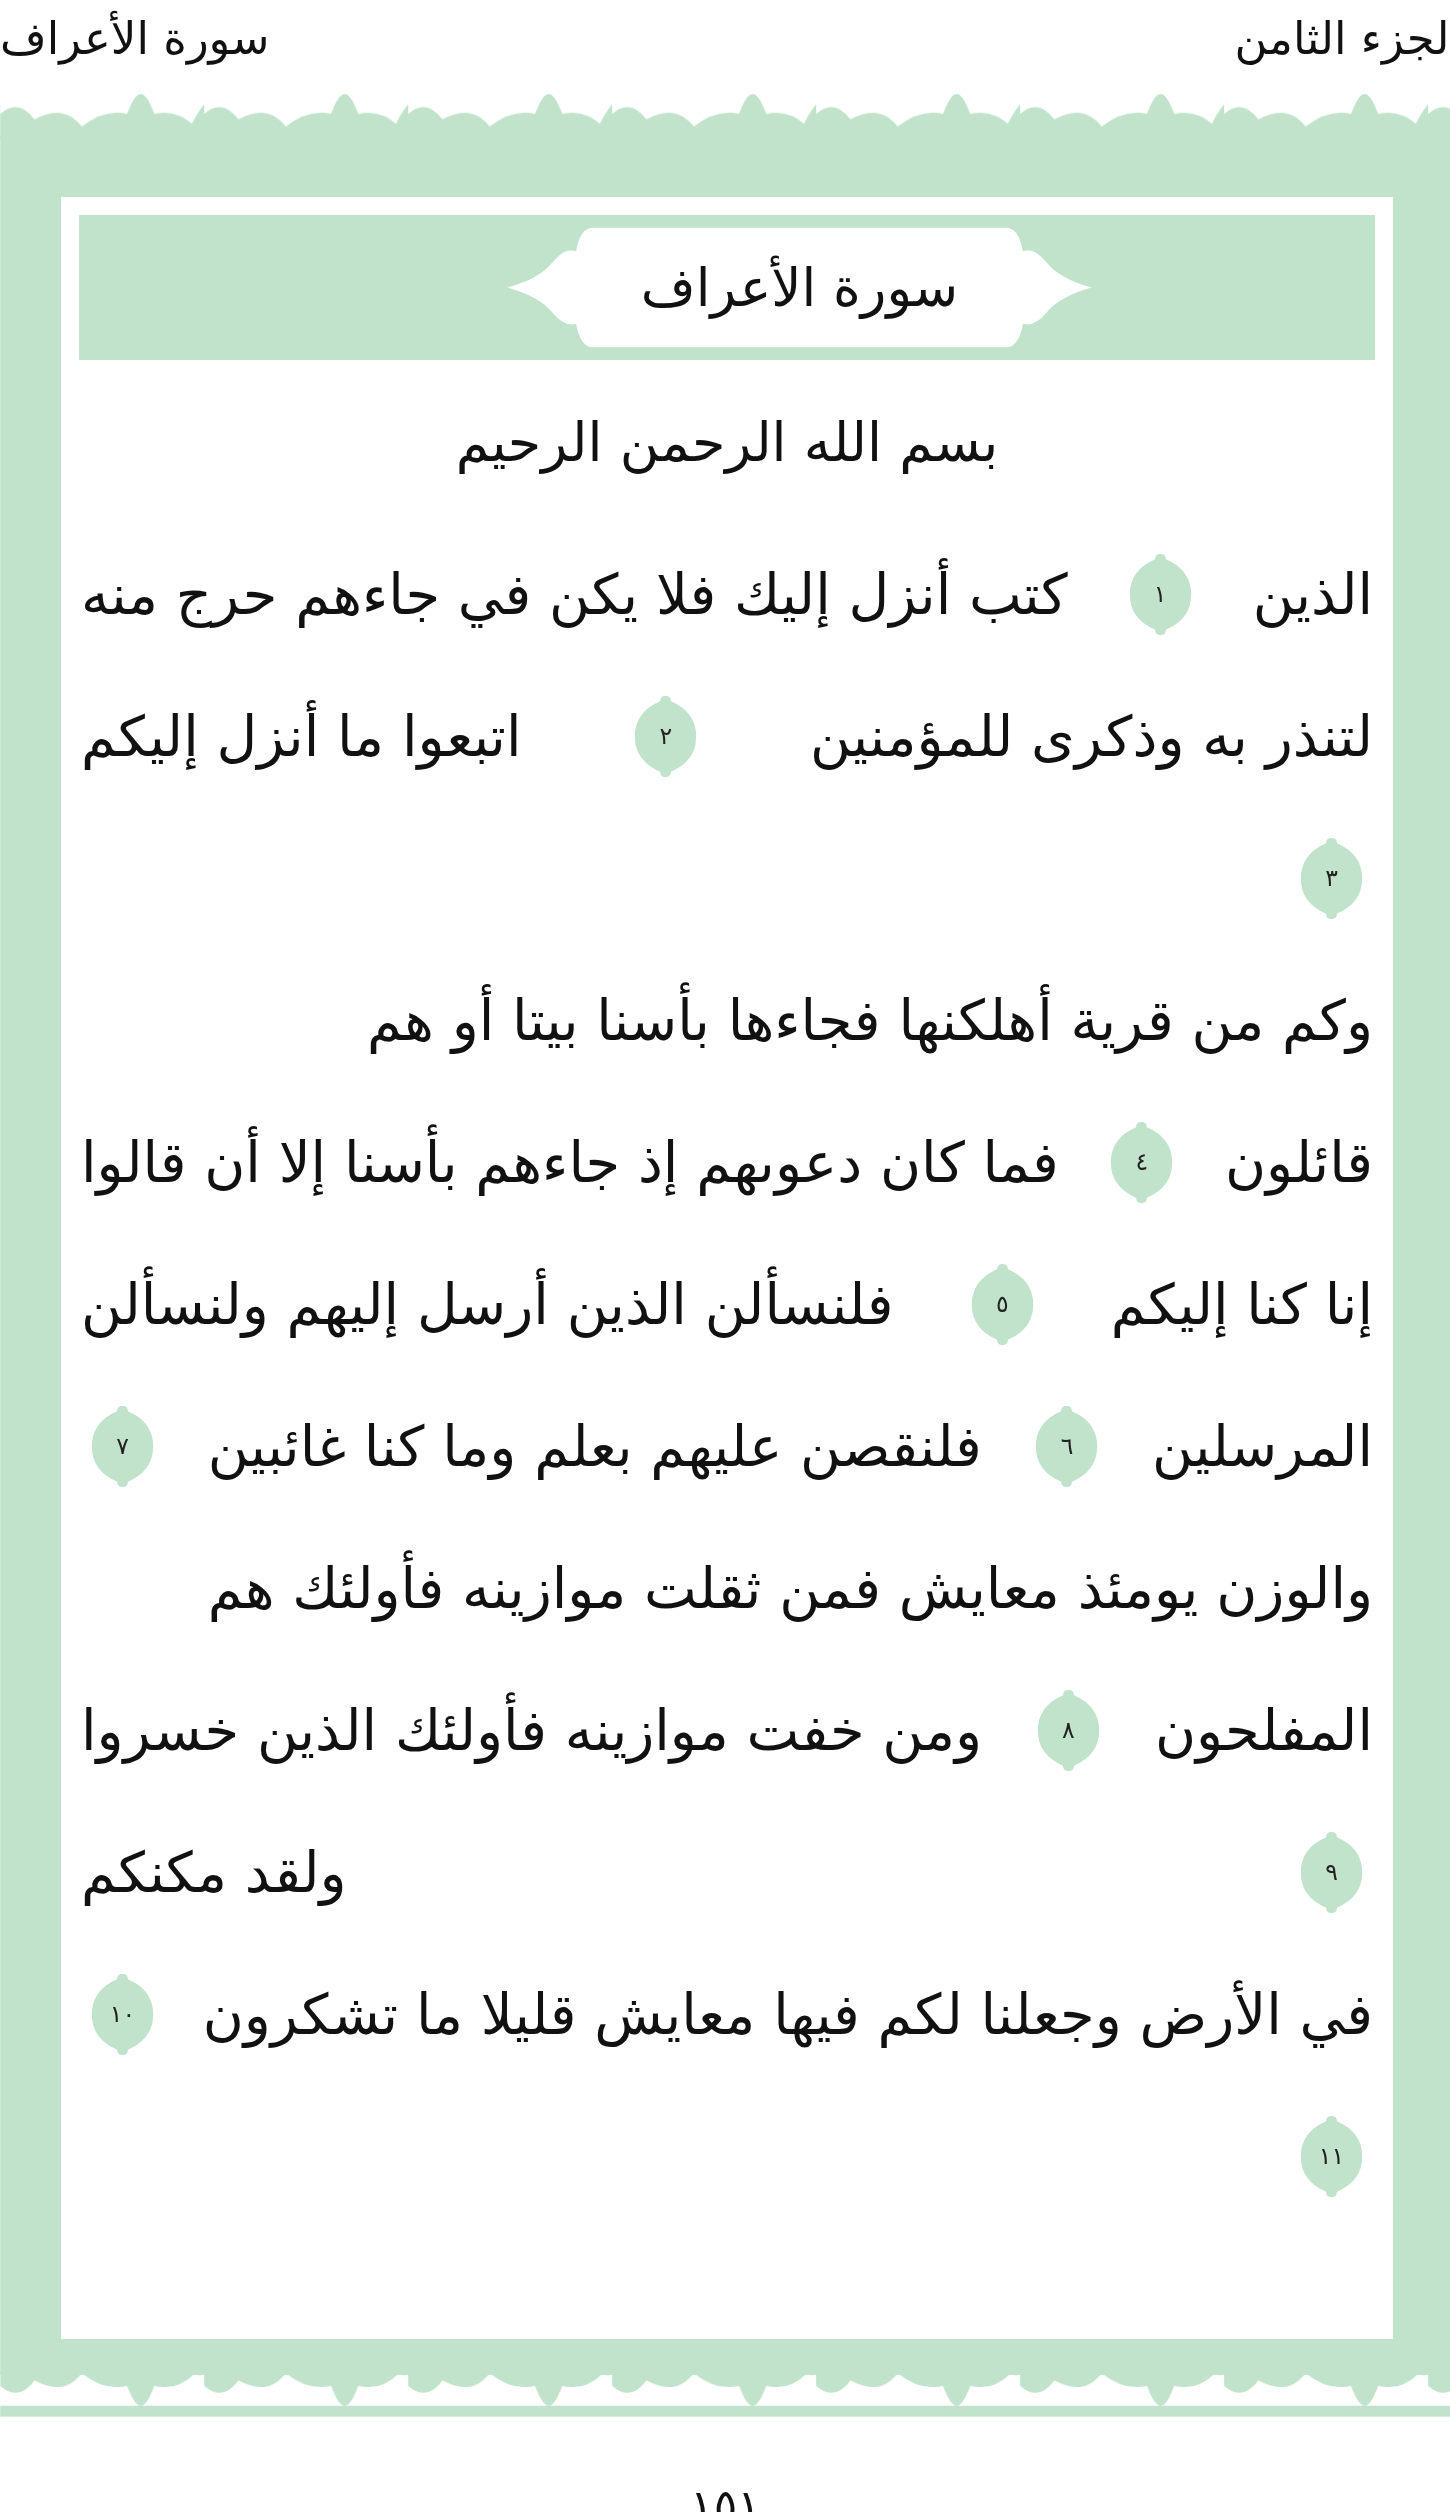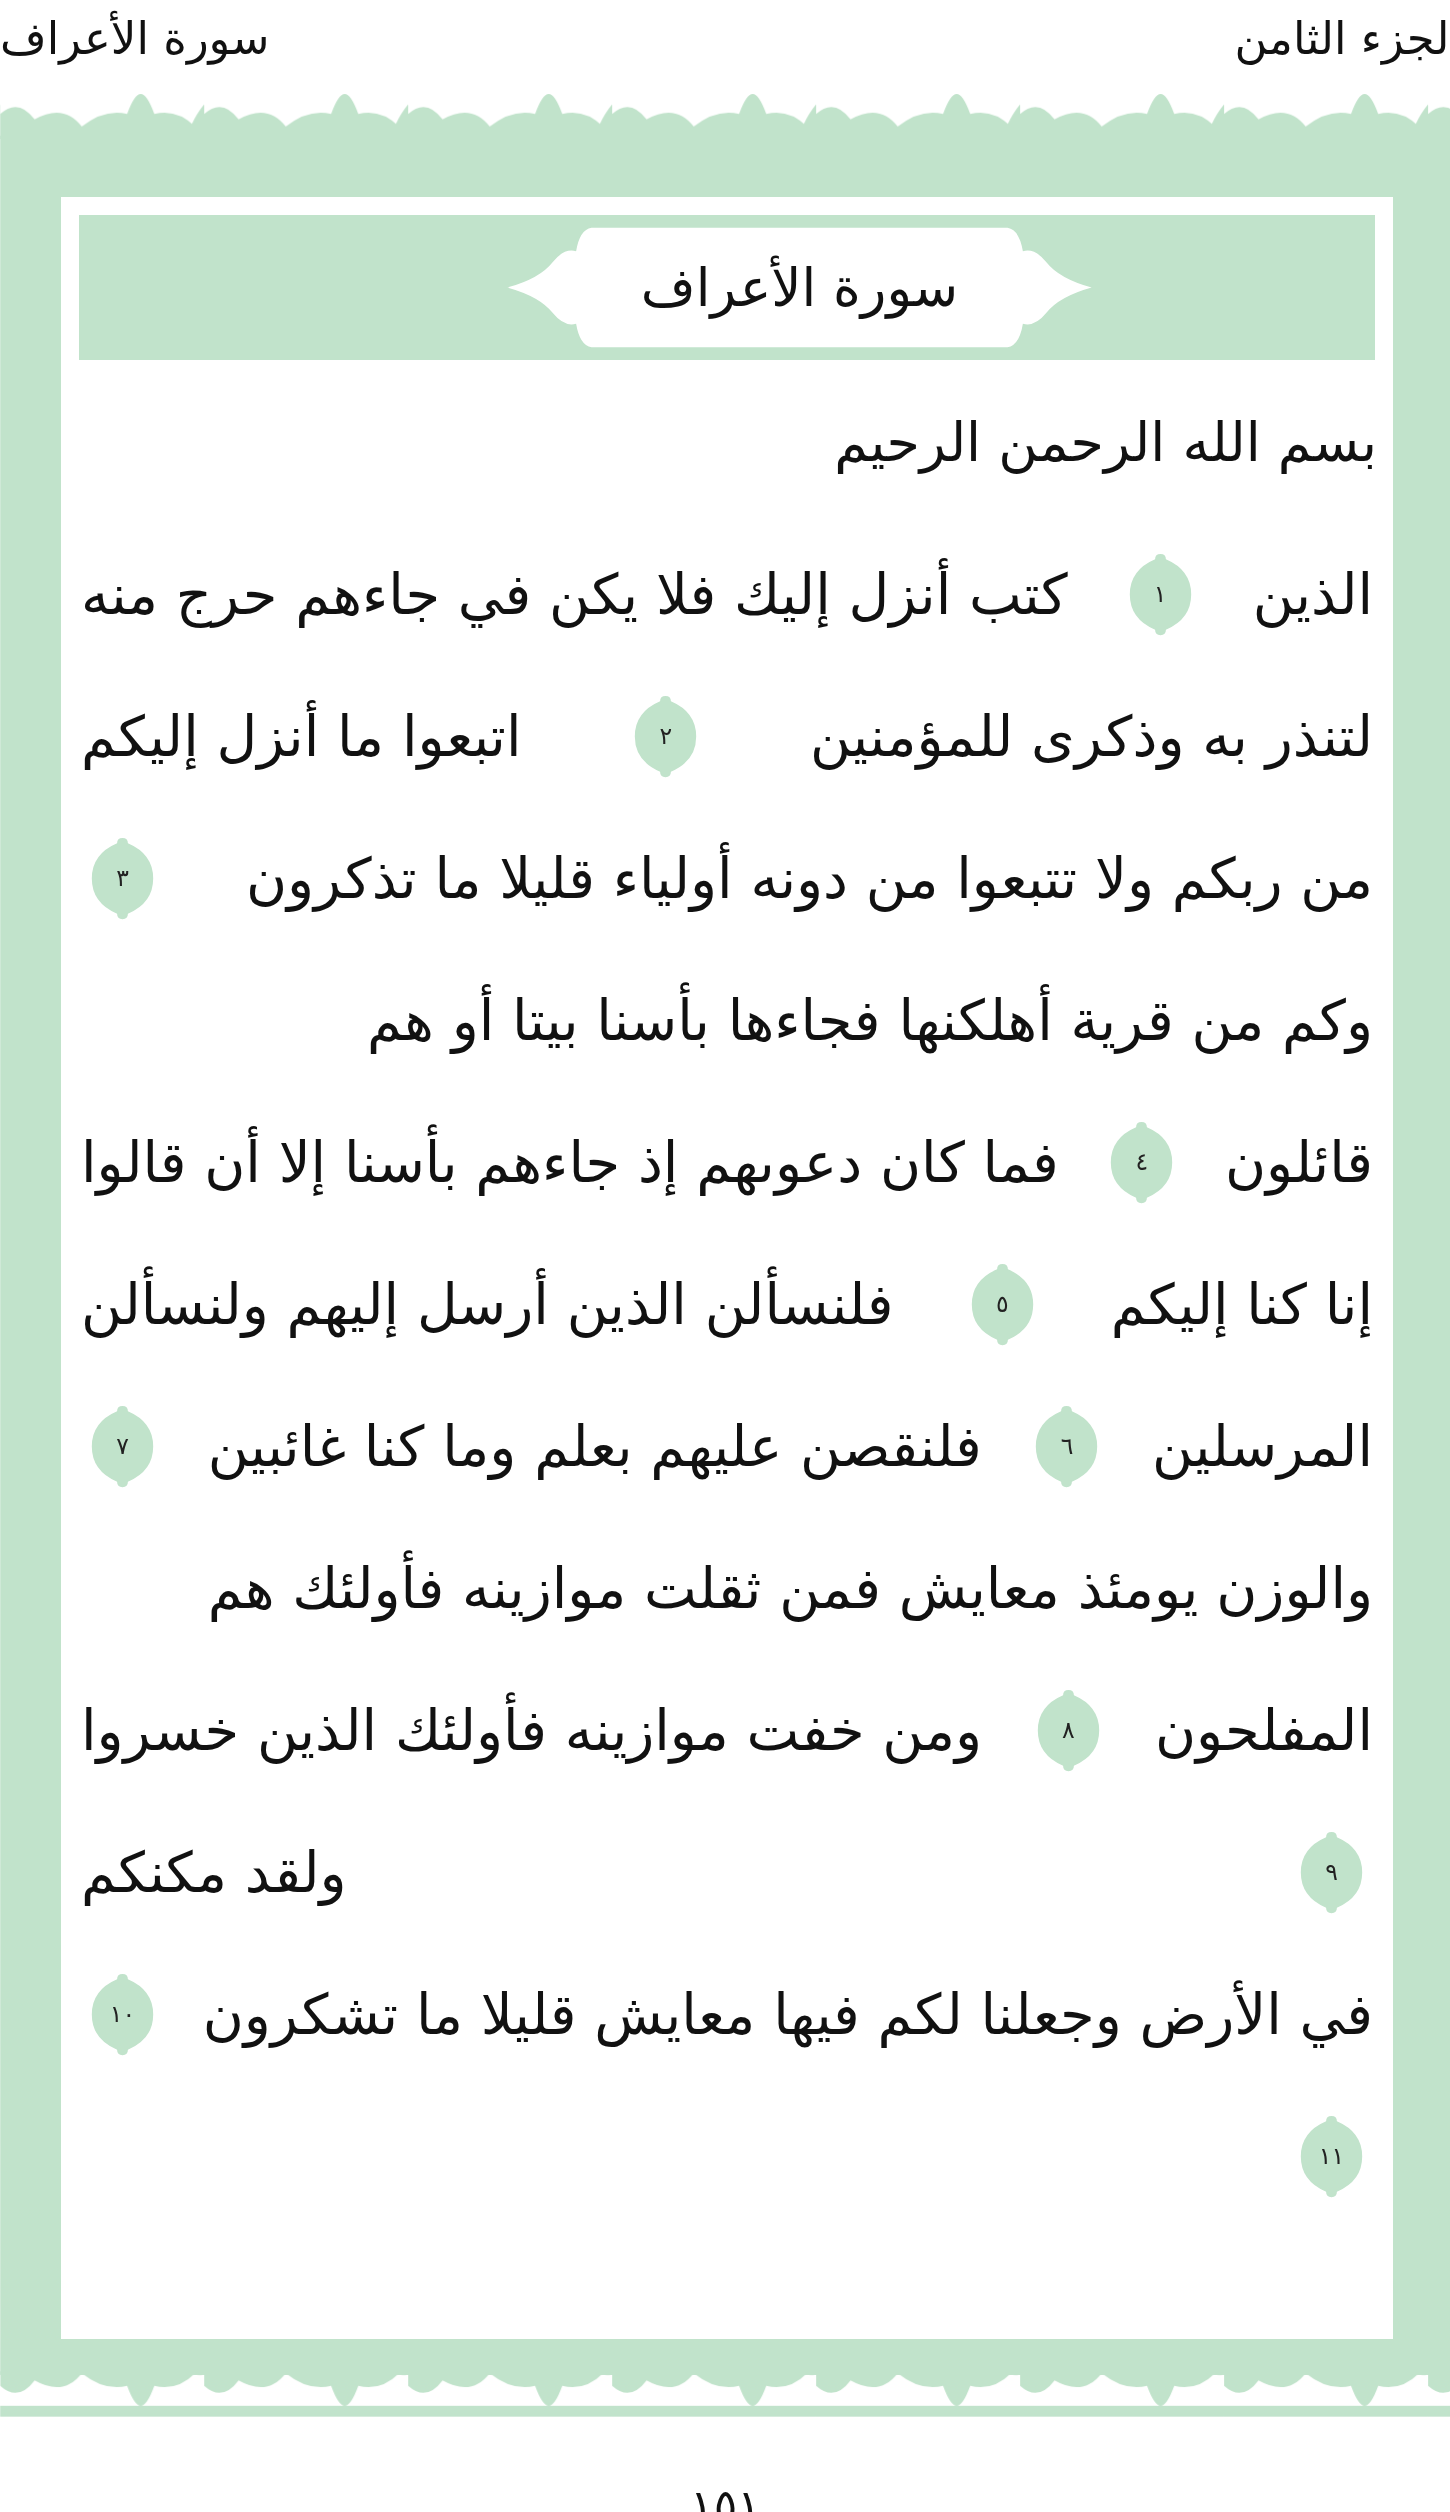--- a/index.html
+++ b/index.html
@@ -10,22 +10,22 @@
   .hdr-juz { right: -11px; }
   .hdr-surah { left: 0px; }
   .frame { position: absolute; left: 0; top: 94px; width: 1451px; height: 2339px; }
   .frame svg { display: block; }
   .page { position: absolute; left: 61px; top: 197px; width: 1332px; height: 2142px; background: #ffffff; }
   .banner { position: absolute; left: 18px; top: 18px; width: 1296px; height: 145px; background: #c1e3cb; }
   .cartouche { position: absolute; left: 426px; top: 11px; width: 589px; height: 123px; }
   .cartouche svg { position: absolute; left: 0; top: 0; }
   .surah-title { position: absolute; left: 0; top: 0; width: 589px; height: 123px; display: flex;
                  align-items: center; justify-content: center; font-size: 53px; direction: rtl; }
-  .bismillah { position: absolute; left: 0; width: 1316px; top: 209px; text-align: right;
-               font-size: 54px; direction: rtl; line-height: 73px; }
+  .bismillah { position: absolute; left: 0; width: 1316px; top: 209px; text-align: center;
+               font-size: 54px; direction: rtl; line-height: 73px; padding-left: 8px; }
   .lines { position: absolute; left: 20px; width: 1292px; top: 326px; }
   .line { height: 142px; display: flex; align-items: center; justify-content: space-between;
           direction: rtl; font-size: 56px; white-space: nowrap; }
   .seg { display: inline-block; }
   .ayah { display: inline-flex; align-items: center; justify-content: center; width: 65px; height: 85px;
           margin: 0 9px; position: relative; }
   .ayah svg { position: absolute; left: 0; top: 0; }
   .ayah span { position: relative; font-size: 23.6px; color: #222; }
   .page-number { position: absolute; left: 0; width: 1451px; top: 2480px; text-align: center; font-size: 44px; direction: rtl; }
 </style>
@@ -83,21 +83,20 @@
       <span class="ayah">
         <svg width="65" height="85" viewBox="0 0 72 94">
             <path d="M36,2 Q42,2 42,8 Q70,20 70,47 Q70,74 42,86 Q42,92 36,92 Q30,92 30,86 Q2,74 2,47 Q2,20 30,8 Q30,2 36,2 Z" fill="#c1e3cb"></path>
           </svg>
         <span>٢</span>
       </span>
       <span class="seg">اتبعوا ما أنزل إليكم</span>
     </div>
 
     <div class="line">
-      <span class="seg">من ربكم ولا تتبعوا من دونه أولياء قليلا ما تذكرون</span>
       <span class="ayah">
         <svg width="65" height="85" viewBox="0 0 72 94">
             <path d="M36,2 Q42,2 42,8 Q70,20 70,47 Q70,74 42,86 Q42,92 36,92 Q30,92 30,86 Q2,74 2,47 Q2,20 30,8 Q30,2 36,2 Z" fill="#c1e3cb"></path>
           </svg>
         <span>٣</span>
       </span>
     </div>
 
     <div class="line">
       <span class="seg">وكم من قرية أهلكنها فجاءها بأسنا بيتا أو هم</span>

